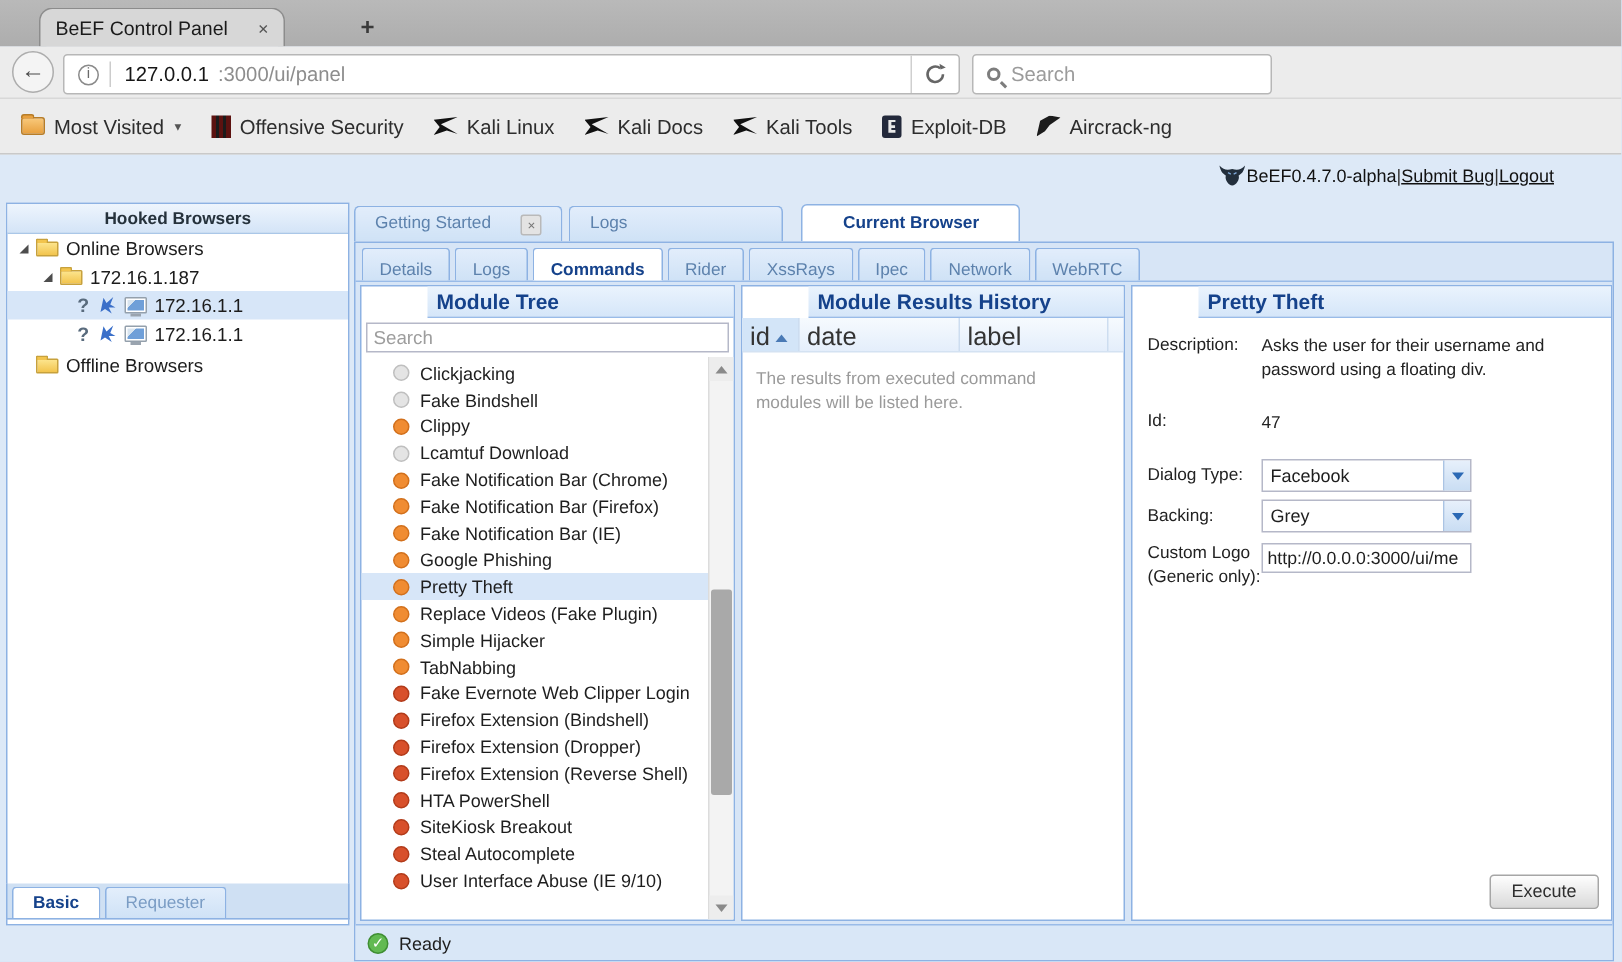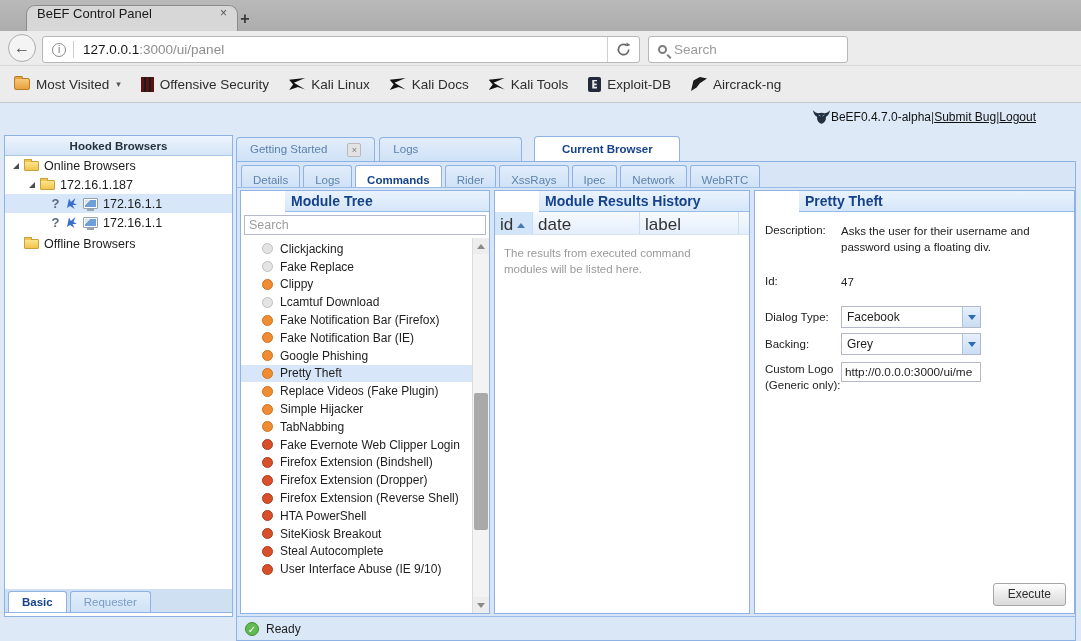--- a/index.html
+++ b/index.html
@@ -2,35 +2,35 @@
 <html><head>
 <meta charset="utf-8">
 <style>
   * { margin:0; padding:0; box-sizing:border-box; }
   html,body { width:1081px; height:641px; }
   body { font-family:"Liberation Sans", sans-serif; position:relative; background:#dde9f7; overflow:hidden; }
   .abs { position:absolute; }
 
   
   .tabbar { left:0; top:0; width:1081px; height:31px; background:linear-gradient(#b9b9b9,#adadad); }
-  .fftab { left:26px; top:5px; width:212px; height:26px; background:#d7d7d7; border:1px solid #8c8c8c; border-bottom:none;
-           border-radius:9px 9px 0 0; display:flex; align-items:flex-start; padding:0 10px; font-size:13px; color:#1a1a1a; }
+  .fftab { left:26px; top:5px; width:164px; height:26px; background:#d7d7d7; border:1px solid #8c8c8c; border-bottom:none;
+           border-radius:9px 9px 0 0; display:flex; align-items:center; padding:8px 10px; font-size:13px; color:#1a1a1a; }
   .fftab-close { margin-left:auto; color:#555; font-size:12px; cursor:default; }
   .ffnewtab { left:228px; top:7px; width:34px; height:24px; border-radius:5px 5px 0 0; display:flex; align-items:center;
               justify-content:center; color:#3a3a3a; font-size:16px; font-weight:bold; }
   .navbar { left:0; top:31px; width:1081px; height:35px; background:#ececec; border-bottom:1px solid #d8d8d8; }
   .backbtn { left:8px; top:3px; width:28px; height:28px; border-radius:50%; border:1px solid #adadad; background:#f4f4f4;
              display:flex; align-items:center; justify-content:center; color:#4a4a4a; font-size:16px; font-weight:bold; }
   .urlbar { left:42px; top:5px; width:598px; height:27px; background:#fff; border:1px solid #b7b7b7; border-radius:3px;
             display:flex; align-items:center; }
   .info-icon { width:14px; height:14px; border-radius:50%; border:1px solid #8a8a8a; color:#6a6a6a; font-size:10px;
                display:flex; align-items:center; justify-content:center; margin:0 7px 0 9px; }
   .url-sep { width:1px; height:17px; background:#ccc; margin-right:9px; }
   .url-host { font-size:13.5px; color:#161616; }
-  .url-path { font-size:13.5px; color:#8d8d8d; }
+  .url-path { font-size:13.5px; color:#8d8d8d;margin-left:6px; }
   .reload-seg { margin-left:auto; width:32px; align-self:stretch; border-left:1px solid #cfcfcf; display:flex;
                 align-items:center; justify-content:center; }
   .searchbar { left:648px; top:5px; width:200px; height:27px; background:#fff; border:1px solid #b7b7b7; border-radius:3px;
                display:flex; align-items:center; padding:0 9px; gap:7px; }
   .mag { width:9px; height:9px; border:2px solid #7d7d7d; border-radius:50%; position:relative; flex:none; }
   .mag::after { content:""; position:absolute; width:2px; height:5px; background:#7d7d7d; transform:rotate(-45deg);
                 left:8px; top:7px; }
   .search-ph { font-size:13.5px; color:#9b9b9b; }
   .navicon { top:37px; width:24px; height:24px; display:flex; align-items:center; justify-content:center;
              color:#4e4e4e; font-size:18px; }
@@ -316,29 +316,33 @@
     <div class="panel-hdr">Module Tree</div>
     <input class="search-input" type="text" placeholder="Search" style="">
     <div class="mod-list">
 
       <div class="mod-row">
           <span class="dot grey"></span>
           <span>Clickjacking</span>
         </div>
         <div class="mod-row">
           <span class="dot grey"></span>
-          <span>Fake Replace</span>
+          <span>Fake Bindshell</span>
         </div>
         <div class="mod-row">
           <span class="dot orange"></span>
           <span>Clippy</span>
         </div>
         <div class="mod-row">
           <span class="dot grey"></span>
           <span>Lcamtuf Download</span>
+        </div>
+        <div class="mod-row">
+          <span class="dot orange"></span>
+          <span>Fake Notification Bar (Chrome)</span>
         </div>
         <div class="mod-row">
           <span class="dot orange"></span>
           <span>Fake Notification Bar (Firefox)</span>
         </div>
         <div class="mod-row">
           <span class="dot orange"></span>
           <span>Fake Notification Bar (IE)</span>
         </div>
         <div class="mod-row">

